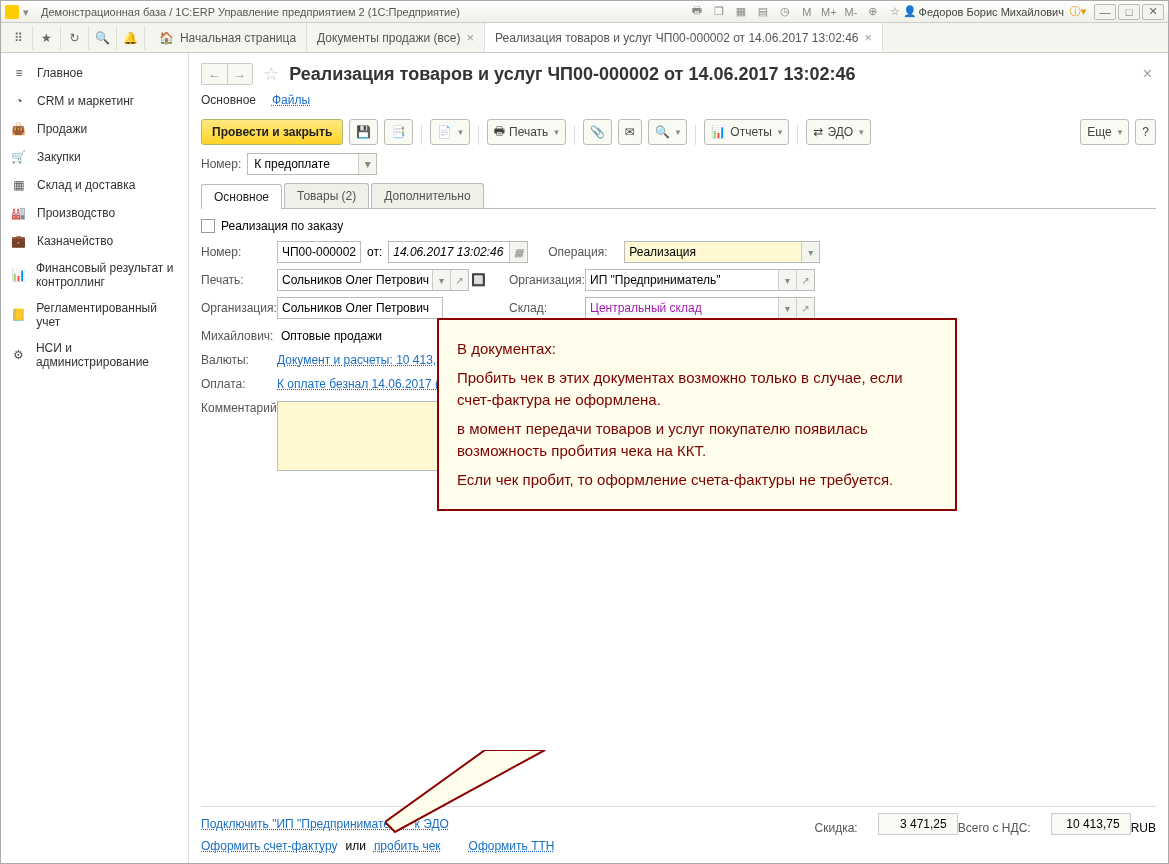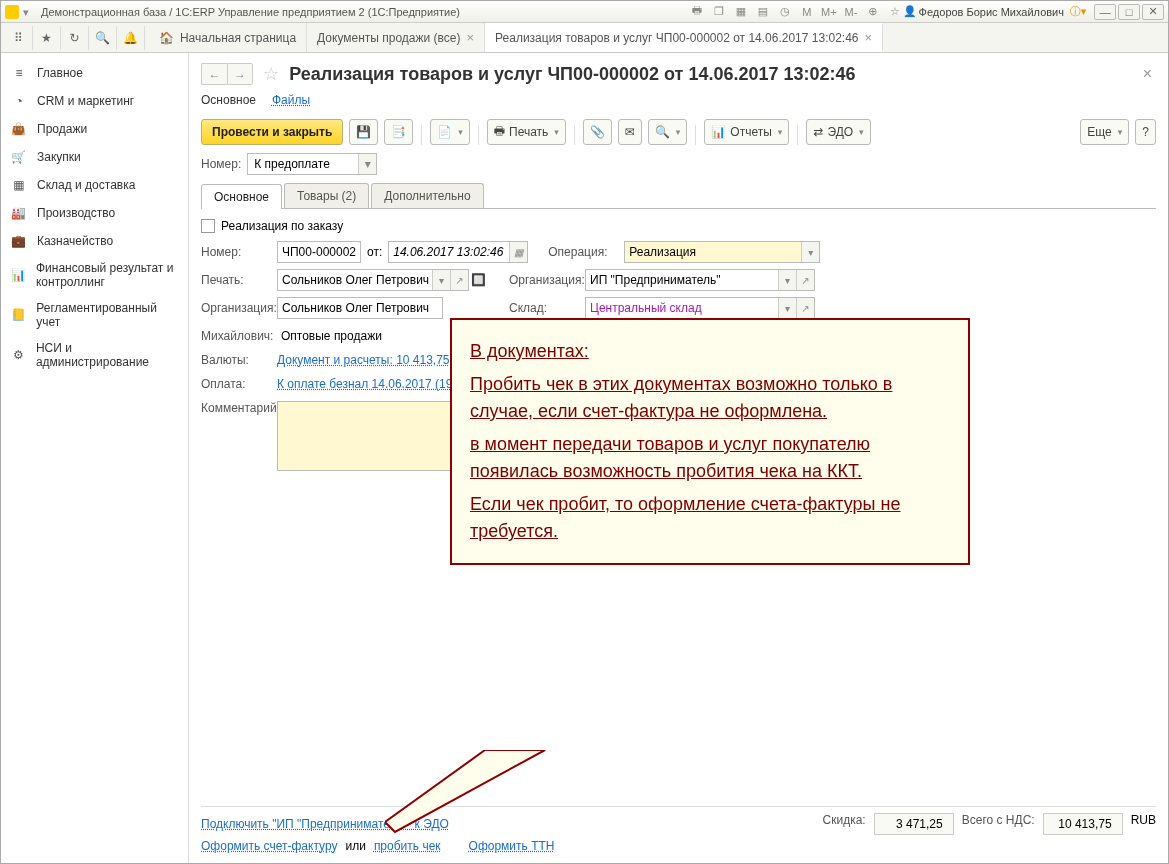--- a/index.html
+++ b/index.html
@@ -84,45 +84,44 @@
   .form-row .lbl2 { width:76px; color:#555; margin-left:20px;}
   .fld { height:22px; border:1px solid #bbb; background:#fff; padding:0 4px; display:flex; align-items:center; position:relative;}
   .fld .btns { position:absolute; right:0; top:0; bottom:0; display:flex;}
   .fld .btns .fb { width:18px; border-left:1px solid #ccc; display:flex; align-items:center; justify-content:center; color:#888; background:#f5f5ef; font-size:10px;}
   .fld.yellow { background:#fff8d0;}
   .link-text { color:#1a6fc4; text-decoration:underline dotted; cursor:pointer;}
   textarea.comment { width:440px; height:70px; border:1px solid #bbb; background:#fff8d0; resize:none; font-family:inherit; font-size:12px; padding:2px;}
 
   .annotation {
     position:absolute;
-    left: 450px; top: 318px;
+    left: 437px; top: 318px;
     width: 520px;
     background:#fffdeb;
     border:2px solid #8b0000;
     padding: 12px 18px;
-    font-size:18px;
+    font-size:15px;
     color:#7b0000;
     line-height:1.5;
     z-index:10;
-    text-decoration:underline;
   }
   .annotation ul { margin: 8px 0 10px 18px; padding:0;}
   .annotation li { font-weight:bold; margin-bottom:6px;}
   .annotation p { margin: 6px 0;}
   .ann-arrow {
     position:absolute;
     left: 385px; top: 750px;
     z-index:9;
   }
 
   .footer { border-top:1px solid #ddd; padding-top:6px;}
   .footer-row { display:flex; align-items:center; font-size:12px; margin-bottom:4px;}
-  .footer .totals { margin-left:auto; display:flex; align-items:flex-start; gap:8px;}
+  .footer .totals { margin-left:auto; display:flex; align-items:flex-end; gap:0;}
   .footer .tot-lbl { color:#555;}
-  .footer .tot-val { border:1px solid #ccc; background:#fafaf4; padding:3px 10px; min-width:80px; text-align:right;}
+  .footer .tot-val { border:1px solid #ccc; background:#fafaf4; padding:3px 10px; min-width:80px; text-align:right;margin-left:20px;}
   .footer-links { display:flex; gap:8px; align-items:center;}
 </style>
 </head>
 <body>
 
 <div class="title-bar">
   <span class="logo"></span>
   <span class="dd">▾</span>
   <span>Демонстрационная база / 1C:ERP Управление предприятием 2 (1С:Предприятие)</span>
   <span class="spacer"></span>

